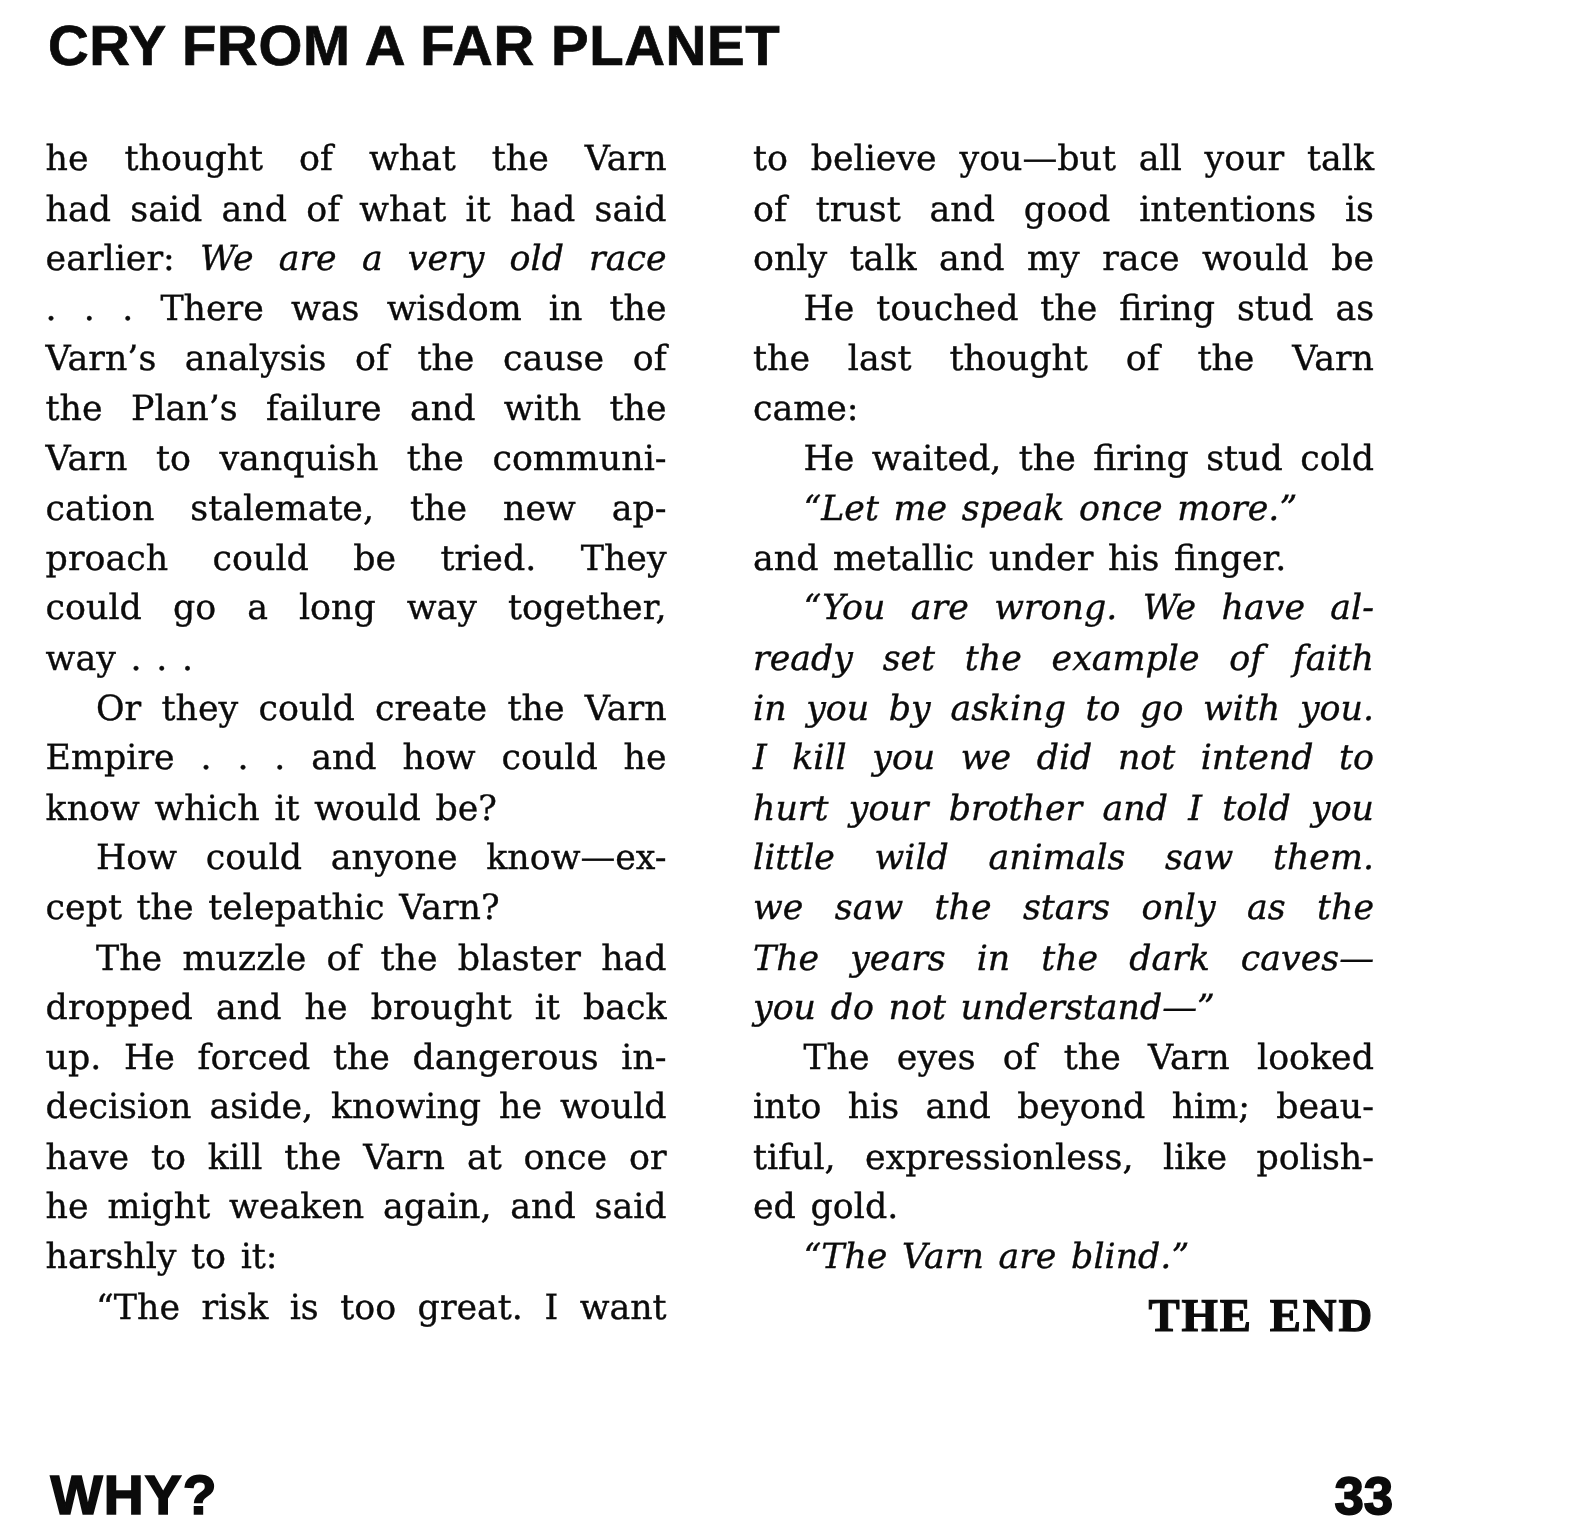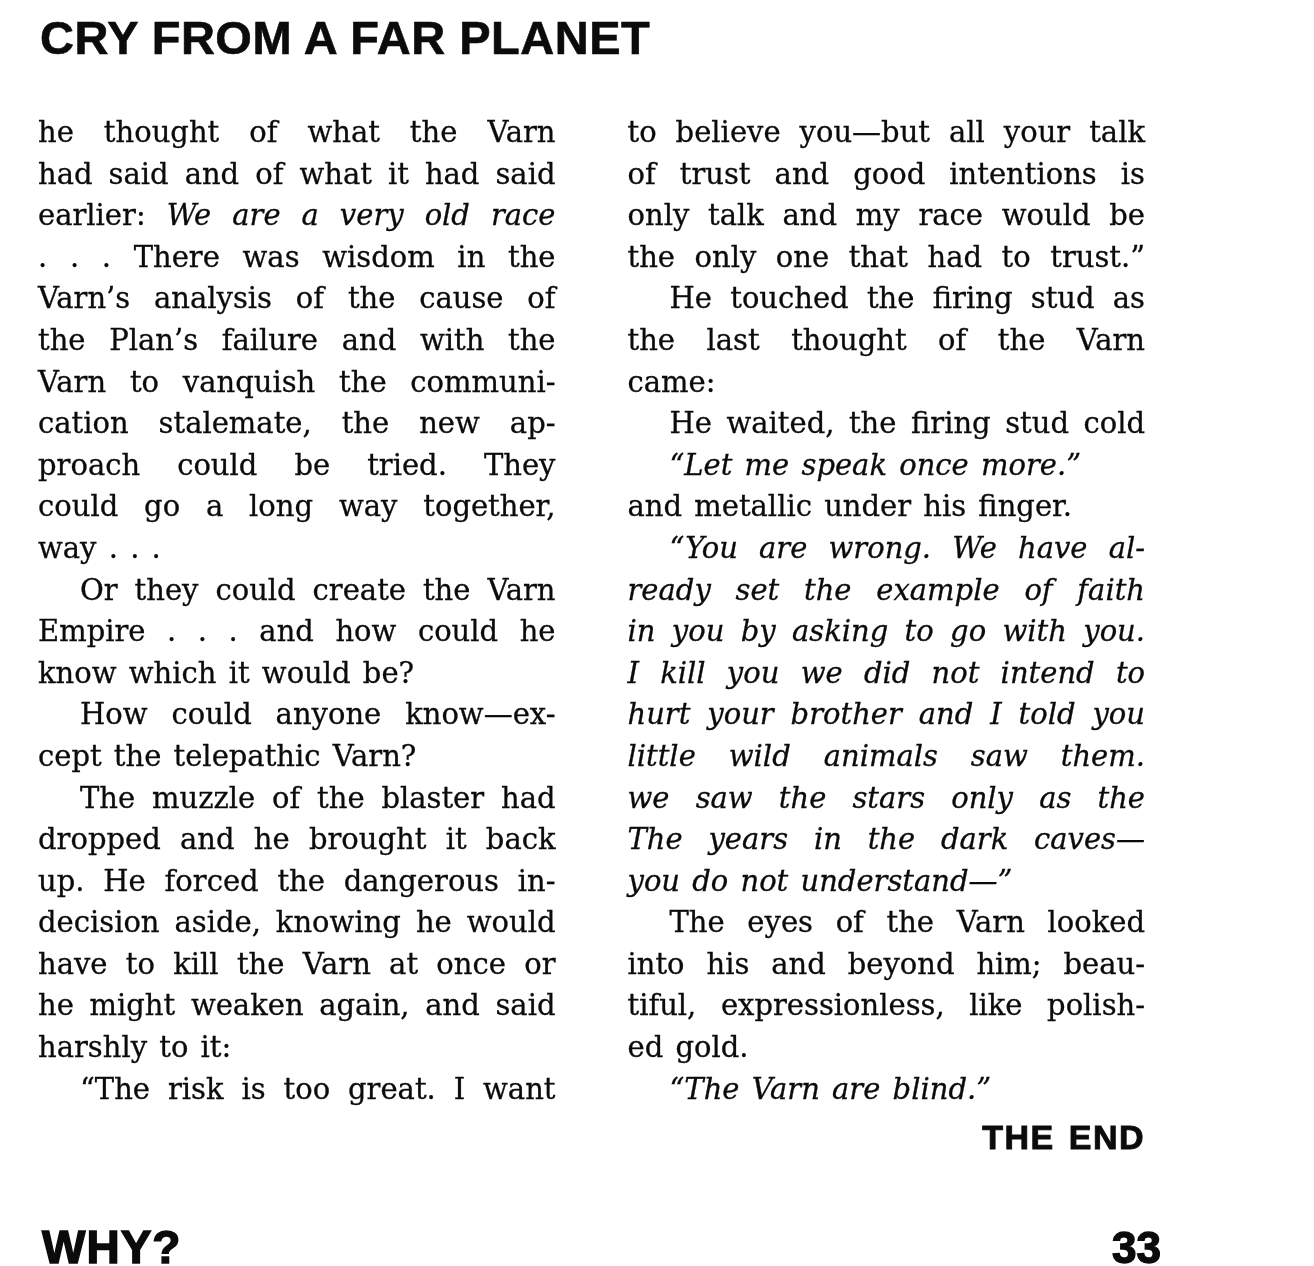--- a/index.html
+++ b/index.html
@@ -41,24 +41,24 @@
     word-spacing: 3px;
     -webkit-text-stroke: 0.3px #0b0b0b;
   }
   .line { text-align: justify; text-align-last: justify; }
   .line.nj { text-align: center; text-align-last: left; }
   .line.ar { text-align: right; text-align-last: right; }
   .line.ind { text-indent: 42px; }
   .line.sp { margin-top: 7px; }
   .it { font-style: italic; margin-top: 32px; }
   .bd {
-    font-family: Liberation Sans, sans-serif;
+    font-family: Liberation Serif, serif;
     font-style: normal;
     font-weight: 700;
-    font-size: 34px;
+    font-size: 39px;
     letter-spacing: 1.5px;
     -webkit-text-stroke: 0.9px #0b0b0b;
   }
   .footer {
     position: absolute;
     left: 42px;
     right: 25px;
     top: 1178px;
     display: flex;
     justify-content: space-between;
@@ -100,21 +100,20 @@
         <div class="line"><span class="">decision aside, knowing he would</span></div>
         <div class="line"><span class="">have to kill the Varn at once or</span></div>
         <div class="line"><span class="">he might weaken again, and said</span></div>
         <div class="line nj"><span class="">harshly to it:</span></div>
         <div class="line ind"><span class="">“The risk is too great. I want</span></div>
       </div>
     <div class="col" id="col-right">
         <div class="line"><span class="">to believe you—but all your talk</span></div>
         <div class="line"><span class="">of trust and good intentions is</span></div>
         <div class="line"><span class="">only talk and my race would be</span></div>
-        <div class="line"><span class="">the only one that had to trust.”</span></div>
         <div class="line ind"><span class="">He touched the firing stud as</span></div>
         <div class="line"><span class="">the last thought of the Varn</span></div>
         <div class="line nj"><span class="">came:</span></div>
         <div class="line ind"><span class="">He waited, the firing stud cold</span></div>
         <div class="line nj ind"><span class="it">“Let me speak once more.”</span></div>
         <div class="line nj"><span class="">and metallic under his finger.</span></div>
         <div class="line ind"><span class="it">“You are wrong. We have al-</span></div>
         <div class="line"><span class="it">ready set the example of faith</span></div>
         <div class="line"><span class="it">in you by asking to go with you.</span></div>
         <div class="line"><span class="it">I kill you we did not intend to</span></div>

